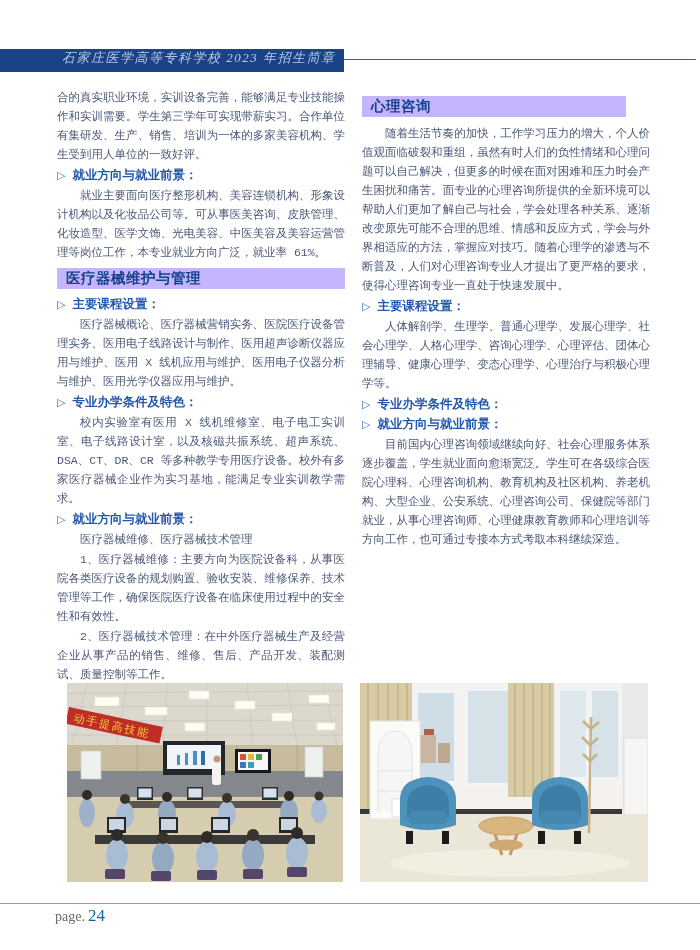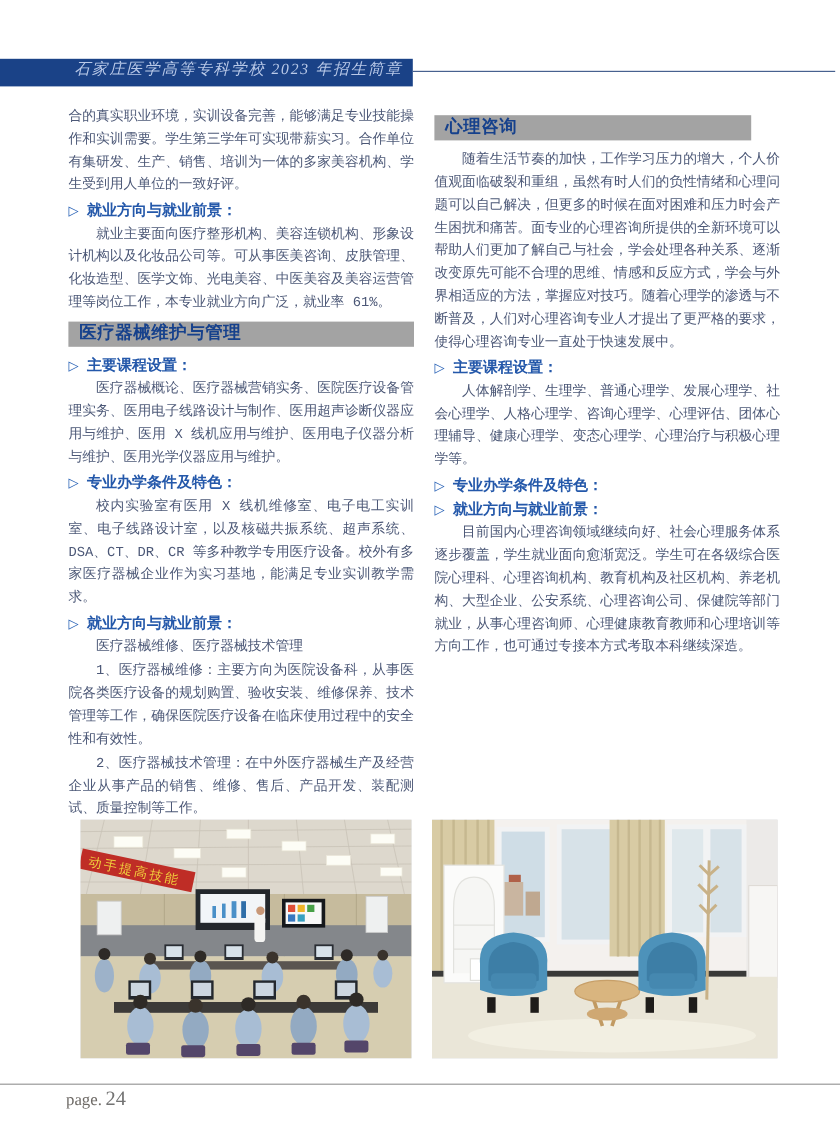--- a/index.html
+++ b/index.html
@@ -15,21 +15,21 @@
                  border-top:1px solid #47618f; }
 
   
   .col { position:absolute; top:88px; width:288px; font-size:11.5px; line-height:19px;
          color:#4c5877; }
   .col-left { left:57px; }
   .col-right { left:362px; }
   .col p { margin:0 0 1px 0; text-align:justify;font-family:Liberation Mono, monospace; }
   .col p.indent { text-indent:2em; }
 
-  .section-bar { margin:6px 0 7px; background:#a3a3a3; color:#16418c;
+  .section-bar { margin:6px 0 7px; background:#c4b5fd; color:#16418c;
                  font-family:"Liberation Sans", sans-serif; font-weight:bold;
                  font-size:14.5px; line-height:21px; height:21px; padding-left:9px;
                  letter-spacing:0.5px; }
   .col-right .section-bar { margin-top:8px; width:255px; }
 
   .subhead { margin:3px 0 2px; font-family:"Liberation Sans", sans-serif; font-weight:bold;
              font-size:12.5px; line-height:17px; color:#2458aa; display:flex;
              align-items:baseline; gap:7px; }
   .tri { color:#2e66b8; font-size:11px; font-family:"DejaVu Sans", sans-serif; }
 
@@ -37,21 +37,21 @@
   .photo { position:absolute; top:683px; height:199px; overflow:hidden; background:#ddd; }
   .photo-left { left:67px; width:276px; }
   .photo-right { left:360px; width:288px; }
   .photo svg { display:block; }
 
   
   .footer-rule { position:absolute; left:0; top:903px; width:700px; height:0;
                  border-top:1px solid #9a9a9a; }
   .footer { position:absolute; left:55px; top:906px; color:#6e6a66; }
   .page-label { font-size:14px; }
-  .page-number { font-size:17px; color:#737373; margin-left:3px; }
+  .page-number { font-size:17px; color:#0369a1; margin-left:3px; }
 </style>
 </head>
 <body>
 
 <div class="page">
 
   <div class="header-bar">
     <span class="header-title">石家庄医学高等专科学校 2023 年招生简章</span>
   </div>
   <div class="header-rule"></div>

